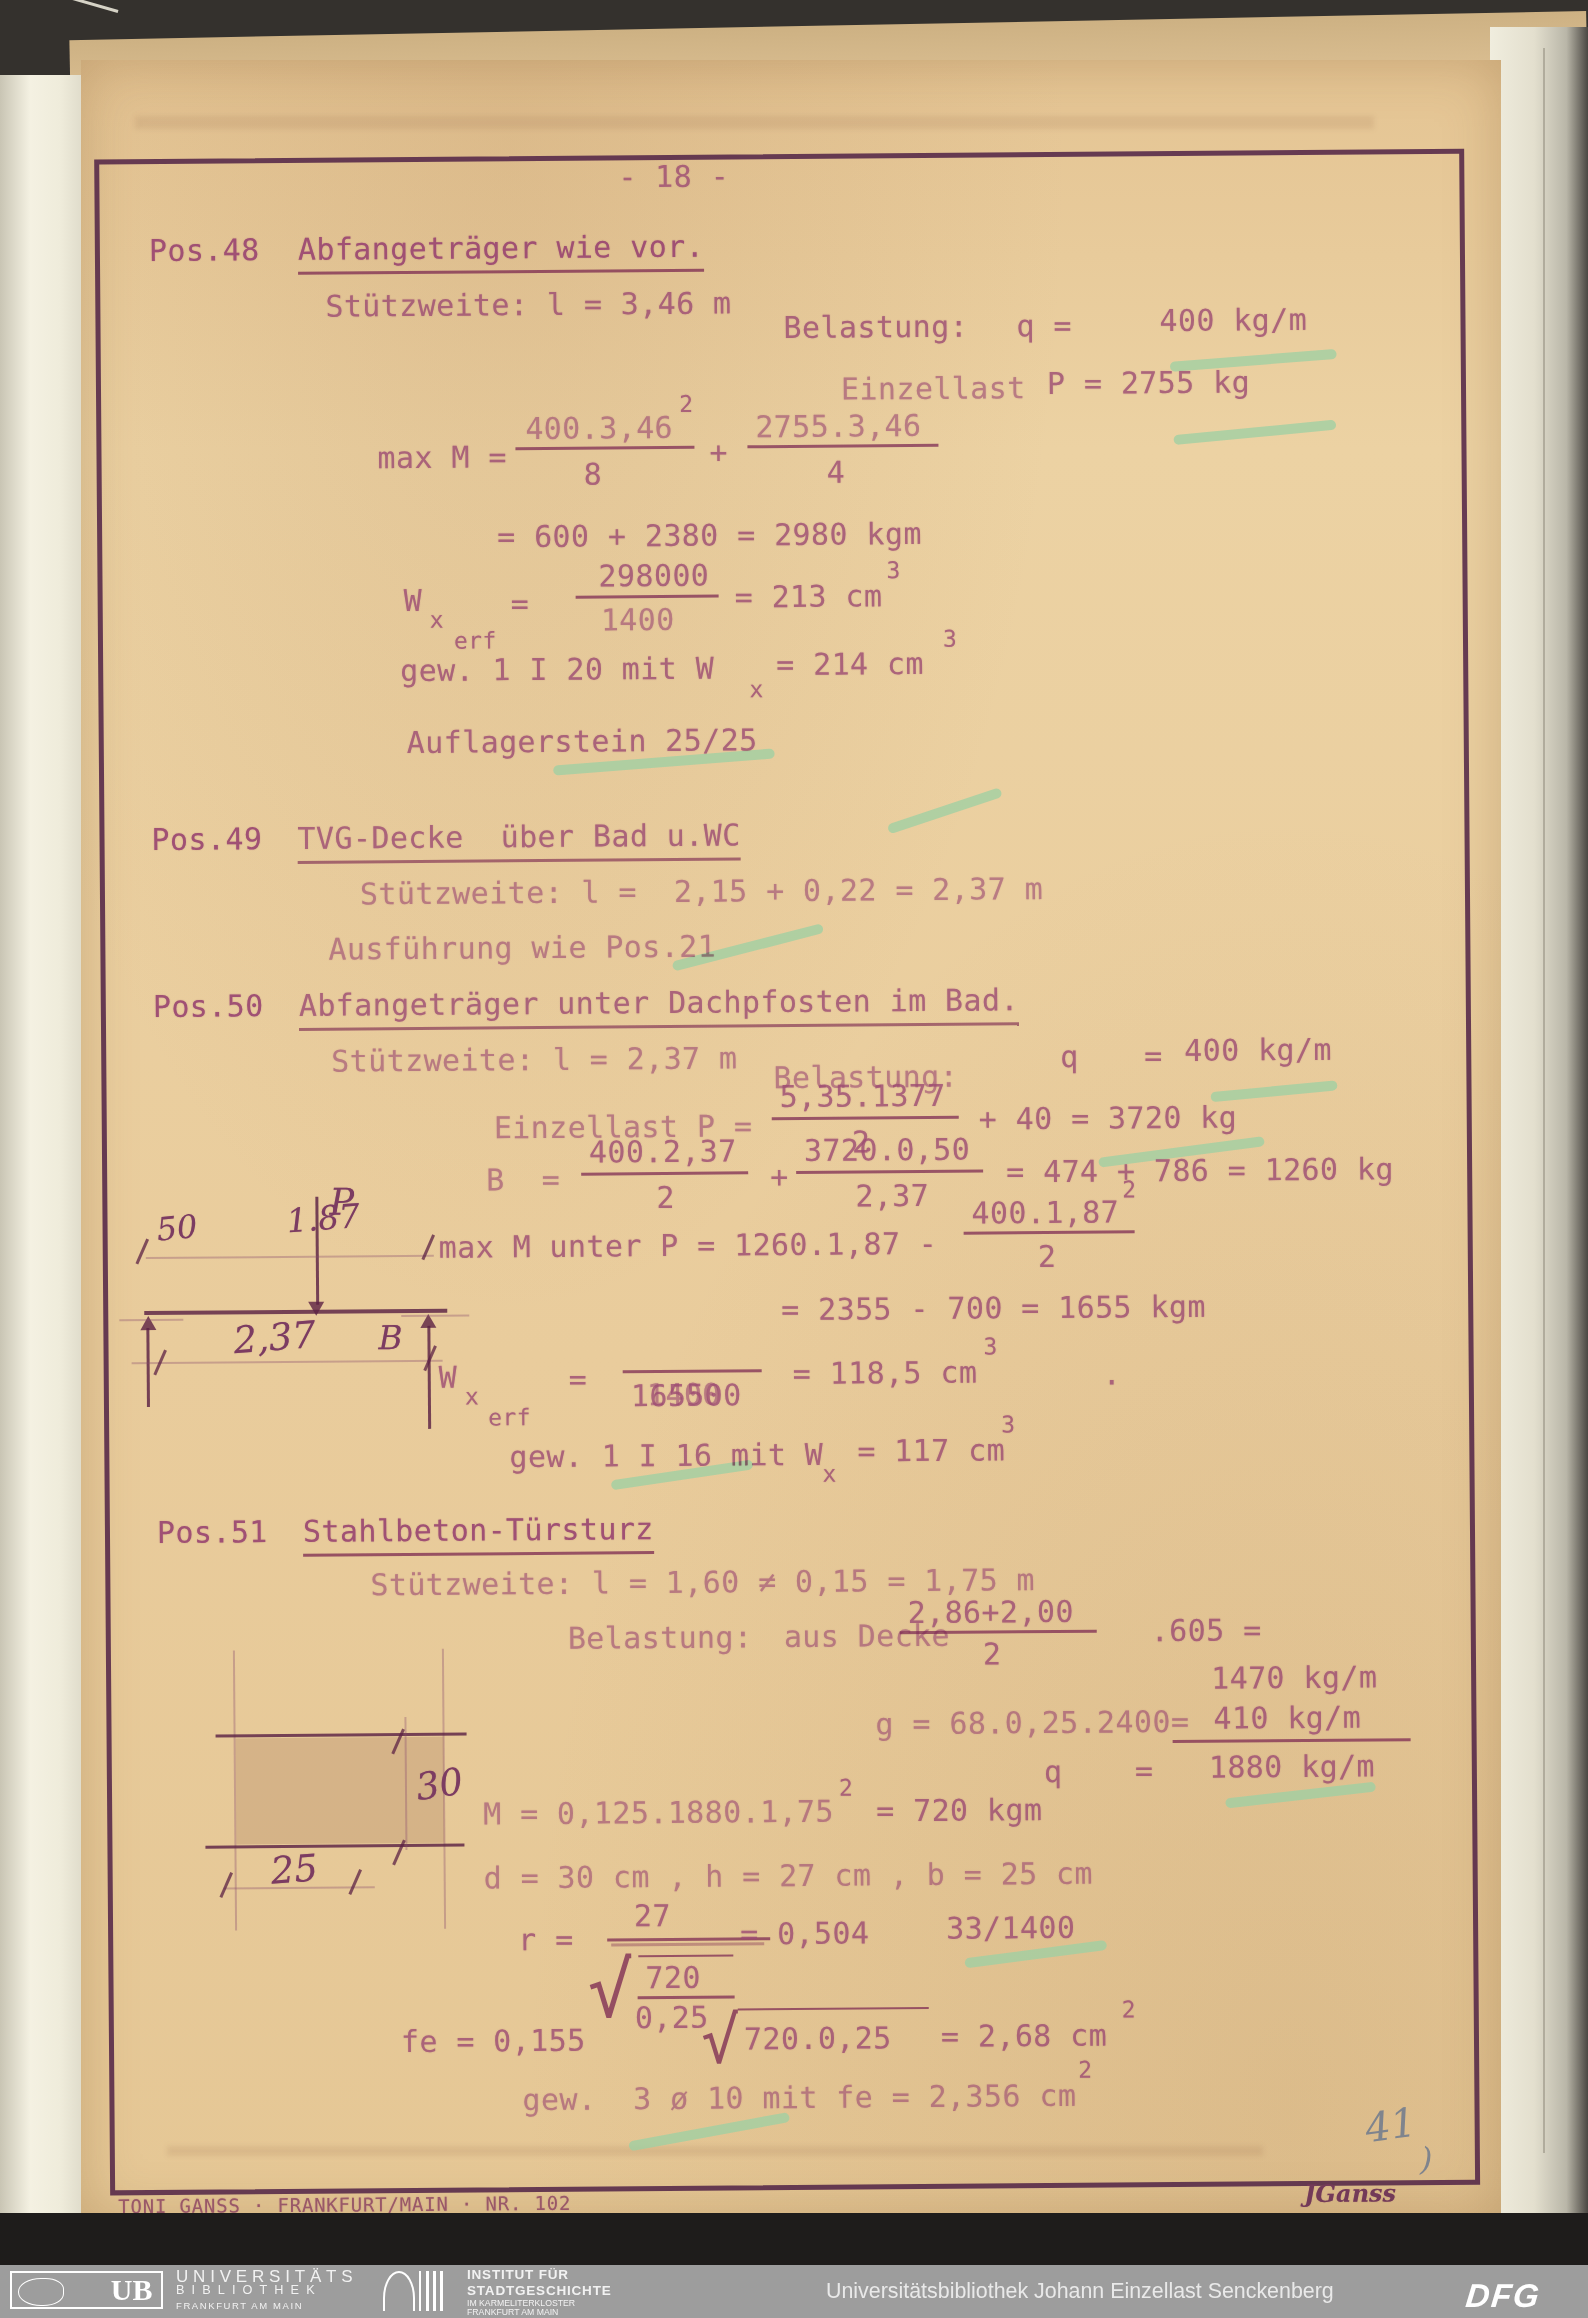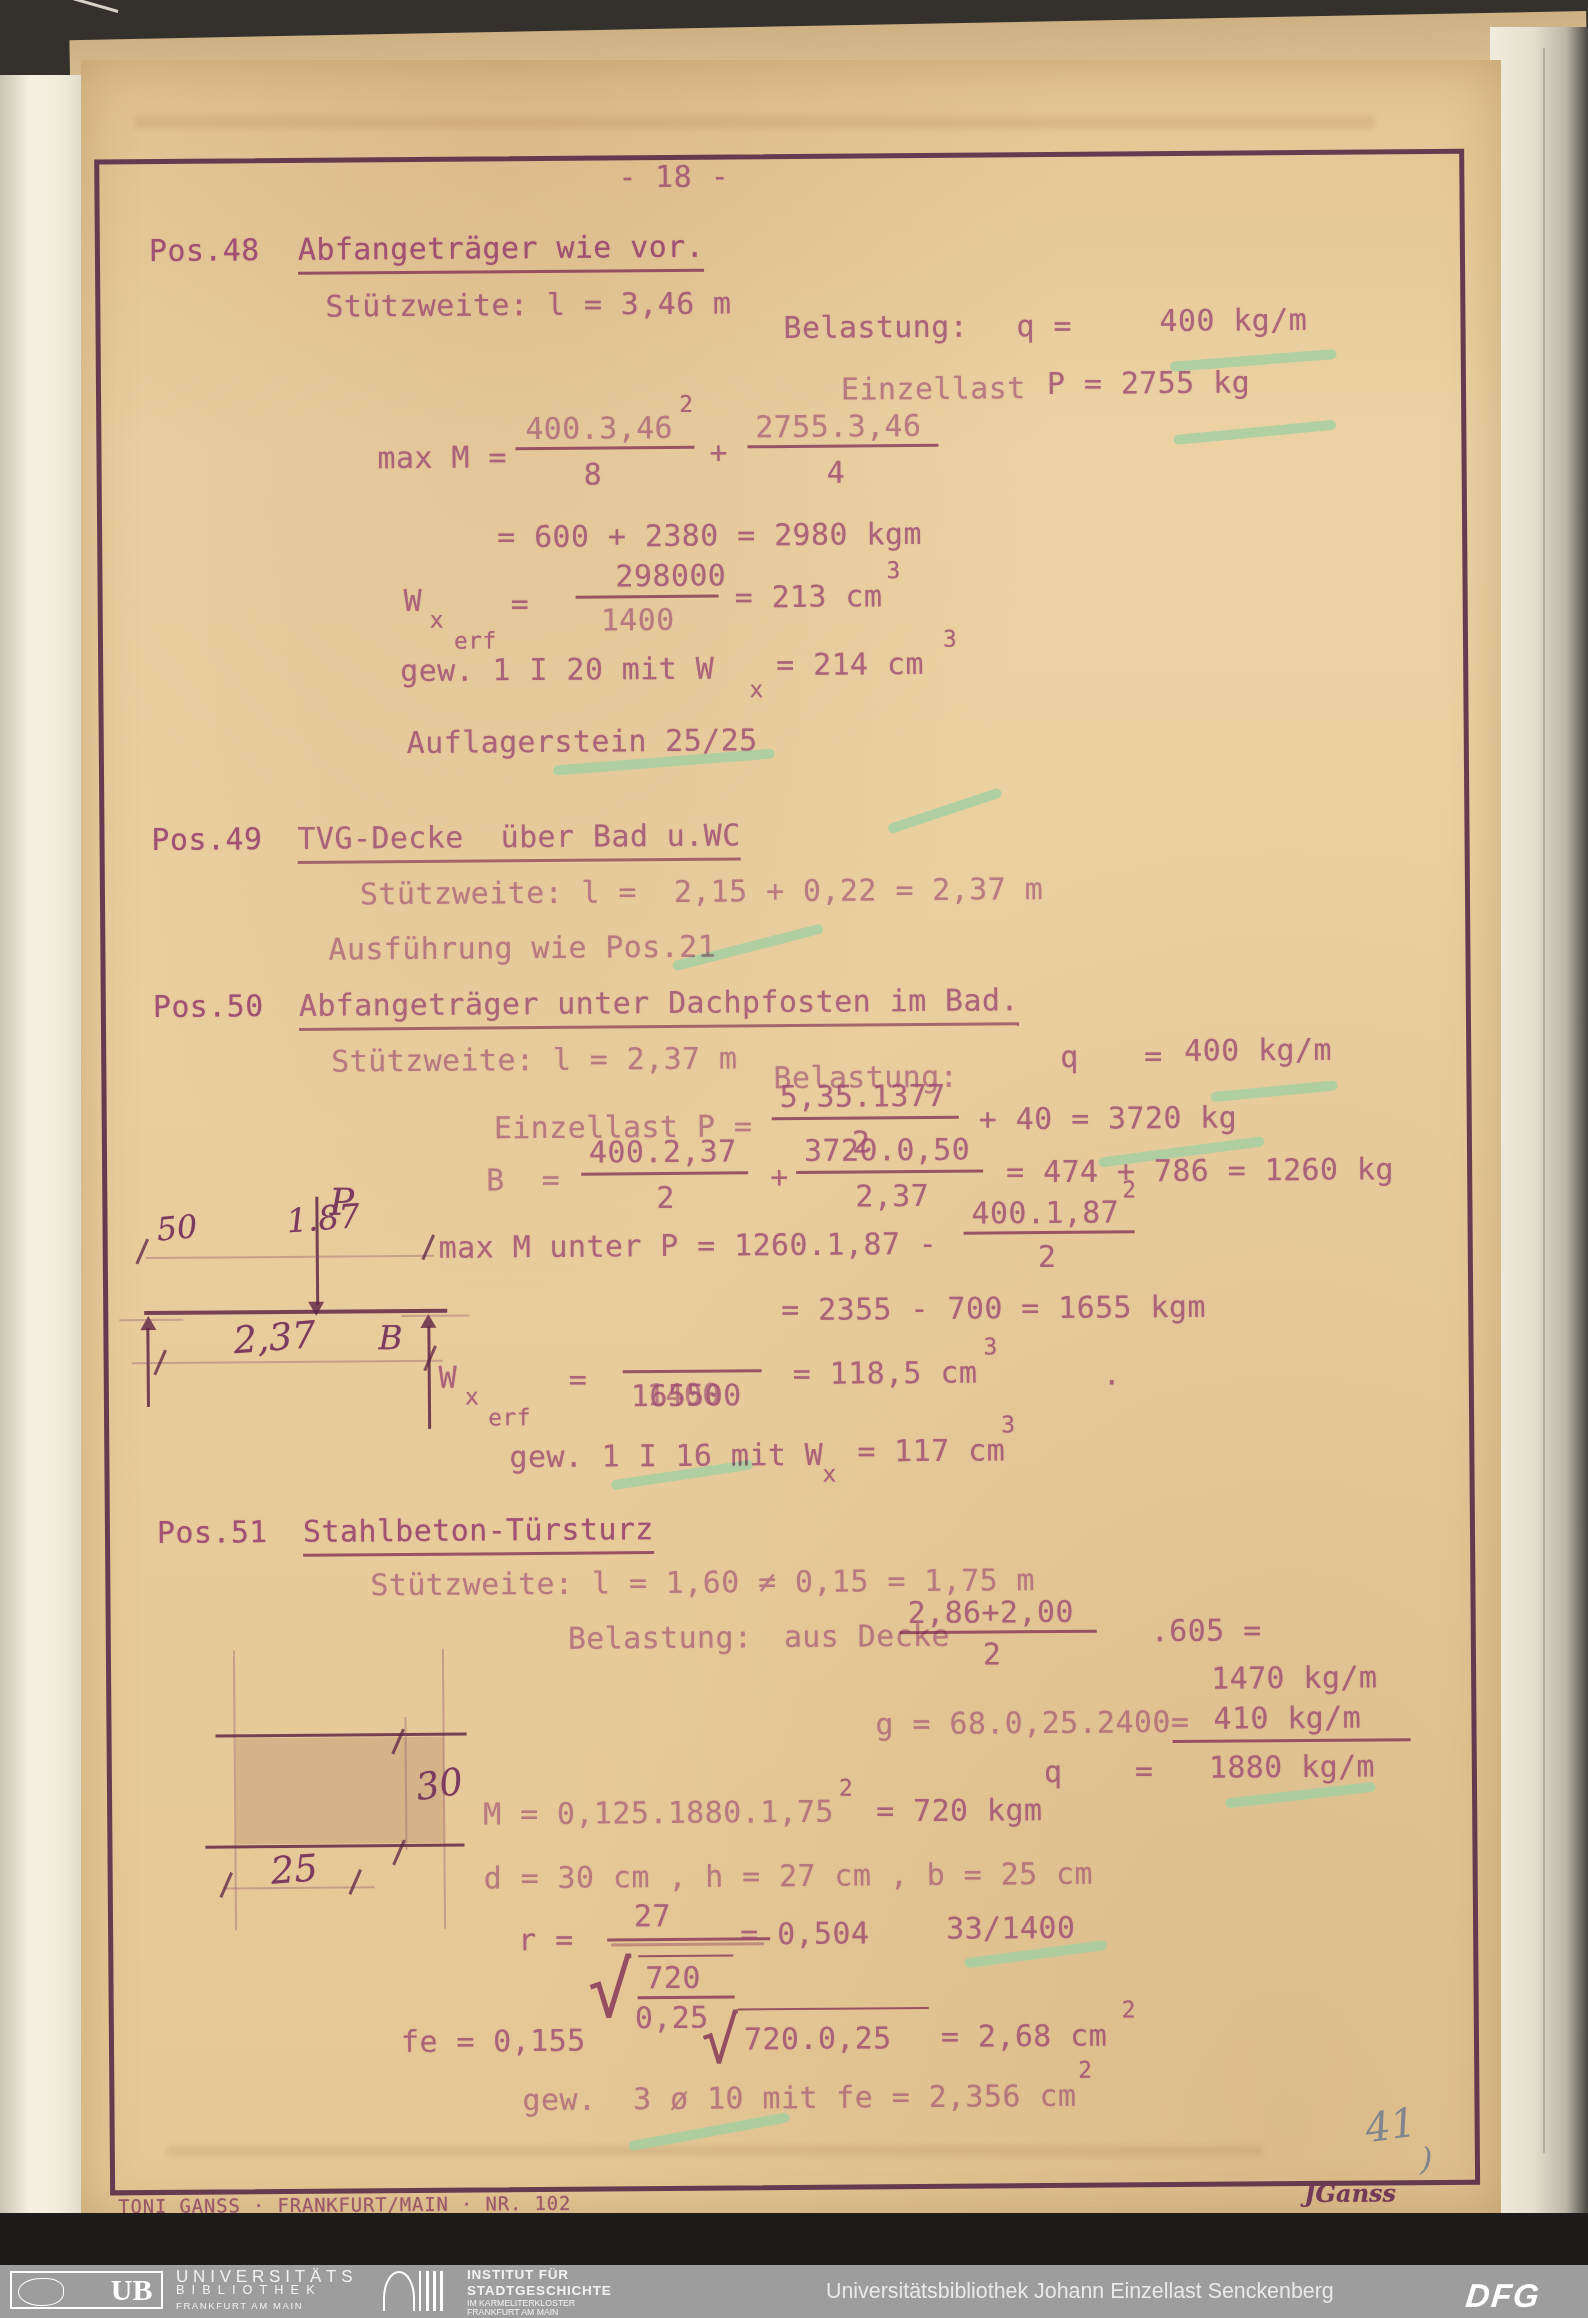--- a/index.html
+++ b/index.html
@@ -104,21 +104,21 @@
     <span class="tw f2" style="left:715px;top:435px;">+</span>
     <span class="tw f3" style="left:761px;top:410px;">2755.3,46</span>
     <div class="bar" style="left:753px;top:445px;width:191px;"></div>
     <span class="tw f2" style="left:832px;top:456px;">4</span>
     <span class="tw f2" style="left:502px;top:518px;">= 600 + 2380 = 2980 kgm</span>
 
     <span class="tw f2" style="left:408px;top:581px;">W</span>
     <span class="tw f2 sub" style="left:434px;top:605px;">x</span>
     <span class="tw f2 sub" style="left:458px;top:626px;">erf</span>
     <span class="tw f2" style="left:515px;top:585px;">=</span>
-    <span class="tw f2" style="left:620px;top:558px;">298000</span>
+    <span class="tw f2" style="left:603px;top:558px;">298000</span>
     <div class="bar" style="left:580px;top:594px;width:143px;"></div>
     <span class="tw f3" style="left:605px;top:602px;">1400</span>
     <span class="tw f2" style="left:739px;top:580px;">= 213 cm</span>
     <span class="tw f2 sup" style="left:891px;top:559px;">3</span>
 
     <span class="tw f2" style="left:404px;top:651px;">gew. 1 I 20 mit W</span>
     <span class="tw f2 sub" style="left:753px;top:677px;">x</span>
     <span class="tw f2" style="left:780px;top:648px;">= 214 cm</span>
     <span class="tw f2 sup" style="left:947px;top:628px;">3</span>
     <span class="tw f2" style="left:410px;top:723px;">Auflagerstein 25/25</span>

